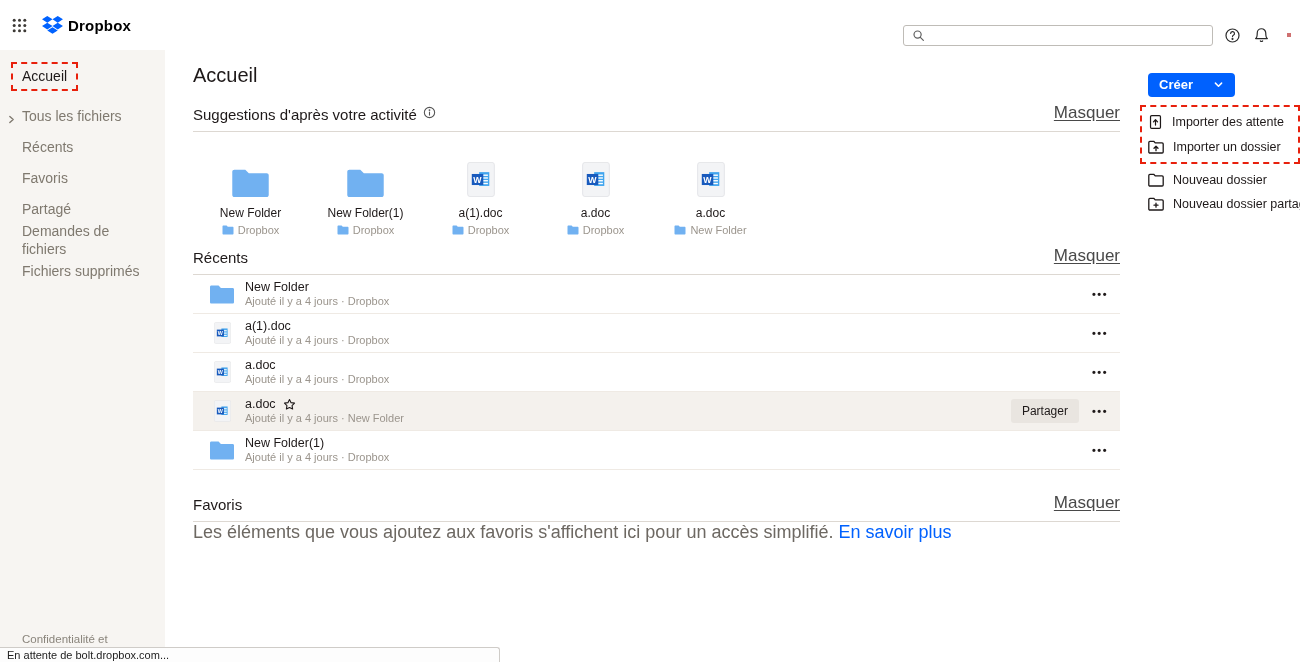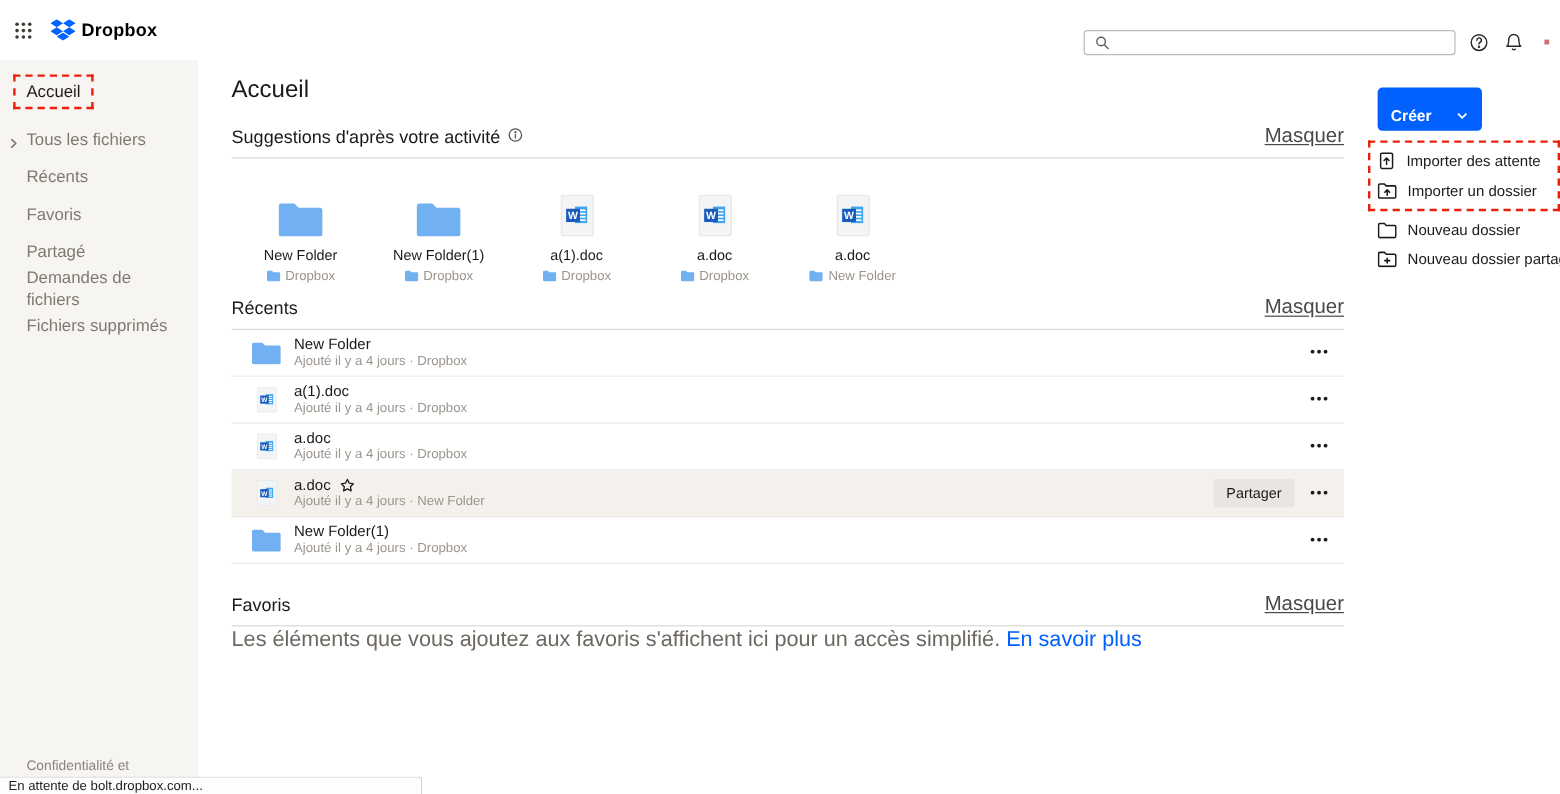--- a/index.html
+++ b/index.html
@@ -67,26 +67,26 @@
   .row .rright{margin-left:auto;display:flex;align-items:center;gap:13px;padding-right:12px;}
   .share-btn{font-size:12px;font-family:inherit;color:var(--ink);background:#e9e5e0;border:0;border-radius:3px;
     padding:5px 11px;cursor:pointer;}
   .dots{font-size:11px;font-weight:bold;letter-spacing:1.5px;color:var(--ink);cursor:pointer;line-height:10px;}
   
   .fav-empty{font-size:18px;color:#6d6862;}
   .fav-empty a{color:var(--accent);text-decoration:none;cursor:pointer;}
   
   .actions{position:absolute;left:1148px;top:73px;width:152px;}
   .create-btn{background:var(--accent);color:#fff;font-family:inherit;font-size:13px;font-weight:bold;border:0;
-    border-radius:4px;padding:16px 11px 5px;display:flex;align-items:center;gap:20px;cursor:pointer;}
+    border-radius:4px;padding:4px 11px 5px;display:flex;align-items:center;gap:20px;cursor:pointer;}
   .action-list{margin-top:8px;}
   .dashed-group{border:2px dashed var(--annotation);padding:2px 6px 3px;margin-left:-8px;margin-bottom:4px;}
   .action-item{display:flex;align-items:center;gap:9px;font-size:12.5px;color:var(--ink);padding:5px 0;cursor:pointer;white-space:nowrap;}
   
-  .statusbar{position:absolute;left:0;bottom:0;width:352px;height:15px;background:#fdfdfd;
+  .statusbar{position:absolute;left:0;bottom:0;width:500px;height:15px;background:#fdfdfd;
     border:1px solid #cfccc8;border-left:0;border-bottom:0;border-top-right-radius:3px;
     font-size:11px;color:#222;padding:1px 0 0 7px;}
 </style>
 </head>
 <body>
 
 <div class="header">
   <div class="brand-cluster">
     <div class="apps-grid">
       <svg width="15" height="15" viewBox="0 0 15 15" fill="#3d3a36">

